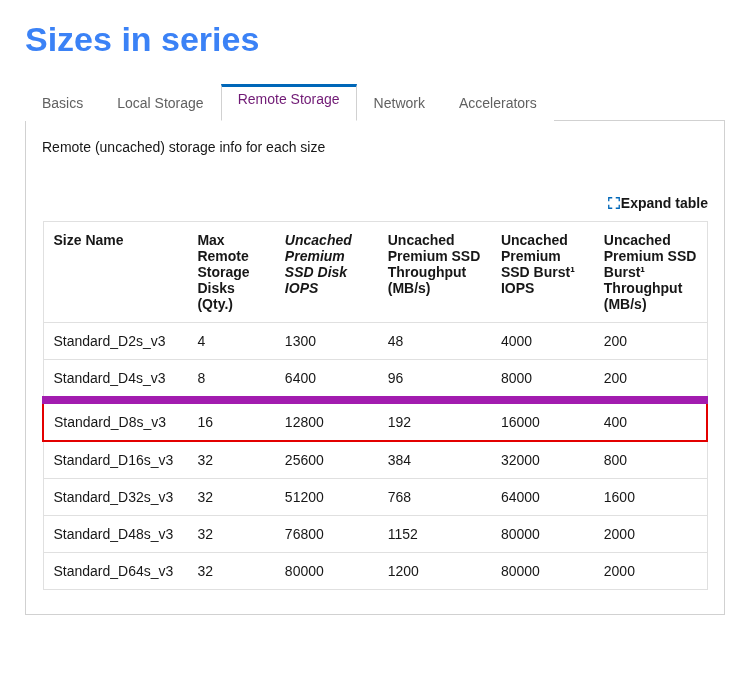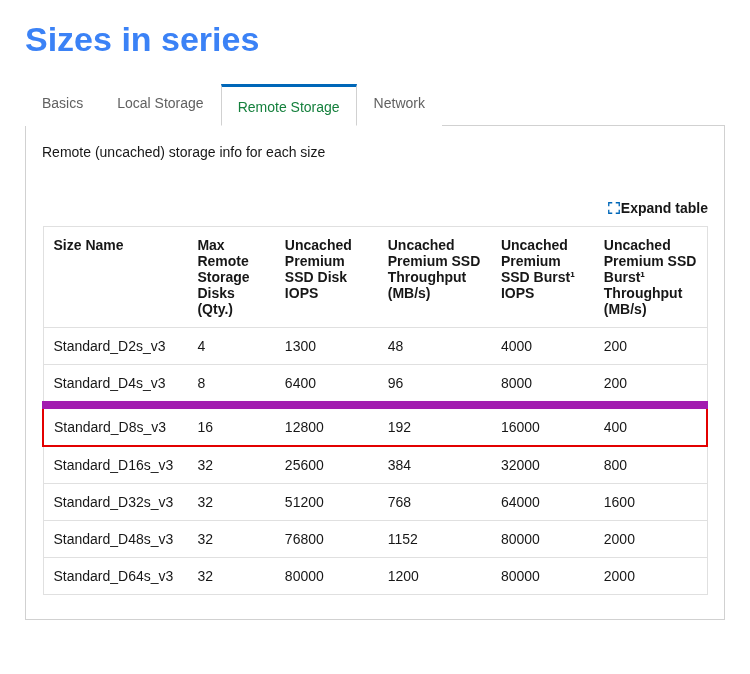--- a/index.html
+++ b/index.html
@@ -27,26 +27,26 @@
       cursor: pointer;
       color: #616161;
       font-size: 14px;
       border: 1px solid transparent;
       border-bottom: none;
       position: relative;
       top: 1px;
       background: #fff;
     }
     .tab.active {
-      color: #15803d;
+      color: #701a75;
       border-top: 3px solid #0067b8;
       border-left: 1px solid #d1d1d1;
       border-right: 1px solid #d1d1d1;
       border-bottom: 1px solid #fff;
-      padding-top: 12px;
+      padding-top: 4px;
     }
     .tab-panel {
       border: 1px solid #d1d1d1;
       border-top: none;
       padding: 18px 16px 24px 16px;
     }
     .panel-desc {
       font-size: 14px;
       color: #171717;
       margin: 0;
@@ -91,35 +91,36 @@
     th:first-child, td:first-child { border-left: 1px solid #e0e0e0; }
     th:last-child, td:last-child { border-right: 1px solid #e0e0e0; }
     tr.highlight td {
       border-top: 8px solid #a21caf;
       border-bottom: 2px solid #e30000;
     }
     tr.highlight td:first-child { border-left: 2px solid #e30000; }
     tr.highlight td:last-child { border-right: 2px solid #e30000; }
     .col0 { width: 130px; }
     .col1 { width: 85px; }
-    .col2 { width: 100px; }
+    .col2 { width: 100px; font-style: italic; }
     .col3 { width: 110px; }
     .col4 { width: 100px; }
     .col5 { width: 110px; }
   </style>
 </head>
 <body>
 
 <h1>Sizes in series</h1>
 
 <div class="tabs">
   <div class="tab">Basics</div>
   <div class="tab">Local Storage</div>
   <div class="tab active">Remote Storage</div>
   <div class="tab">Network</div>
+  <div class="tab">Accelerators</div>
 </div>
 
 <div class="tab-panel">
 
   <p class="panel-desc">Remote (uncached) storage info for each size</p>
 
   <div class="expand-row">
     <span class="expand-icon">
       <svg viewBox="0 0 16 16" width="14" height="14" fill="none" stroke="#0067b8" stroke-width="1.5">
         <path d="M6 2 H2 V6"></path>

